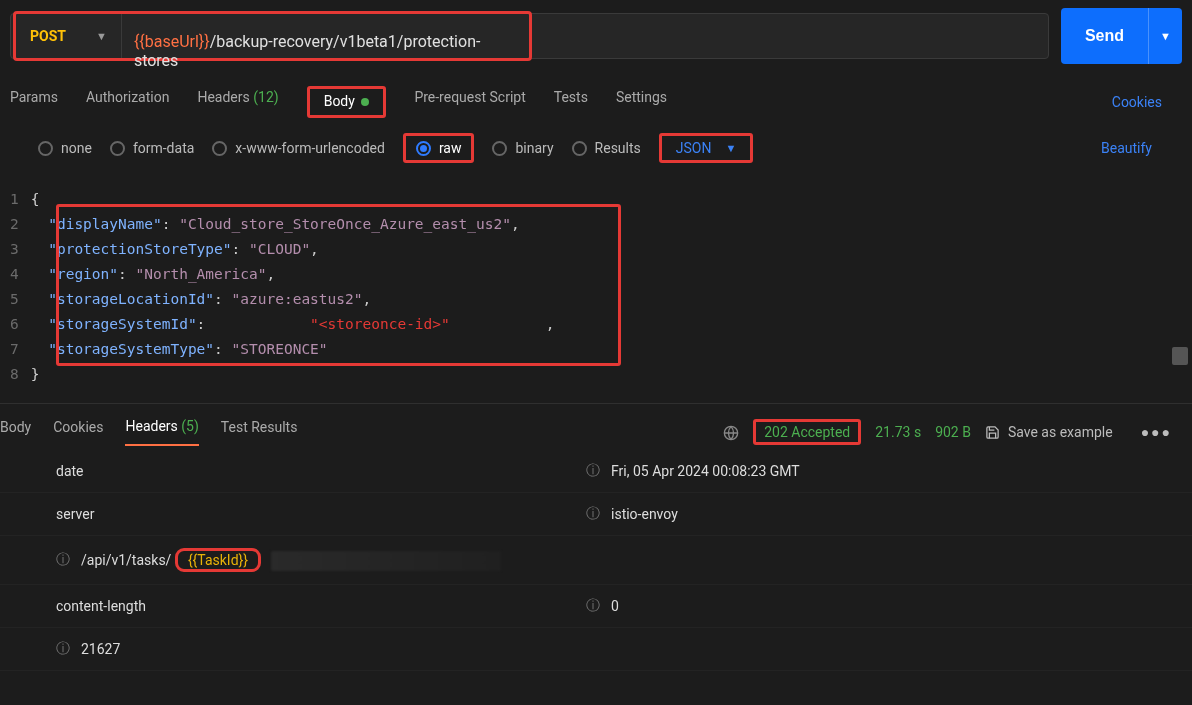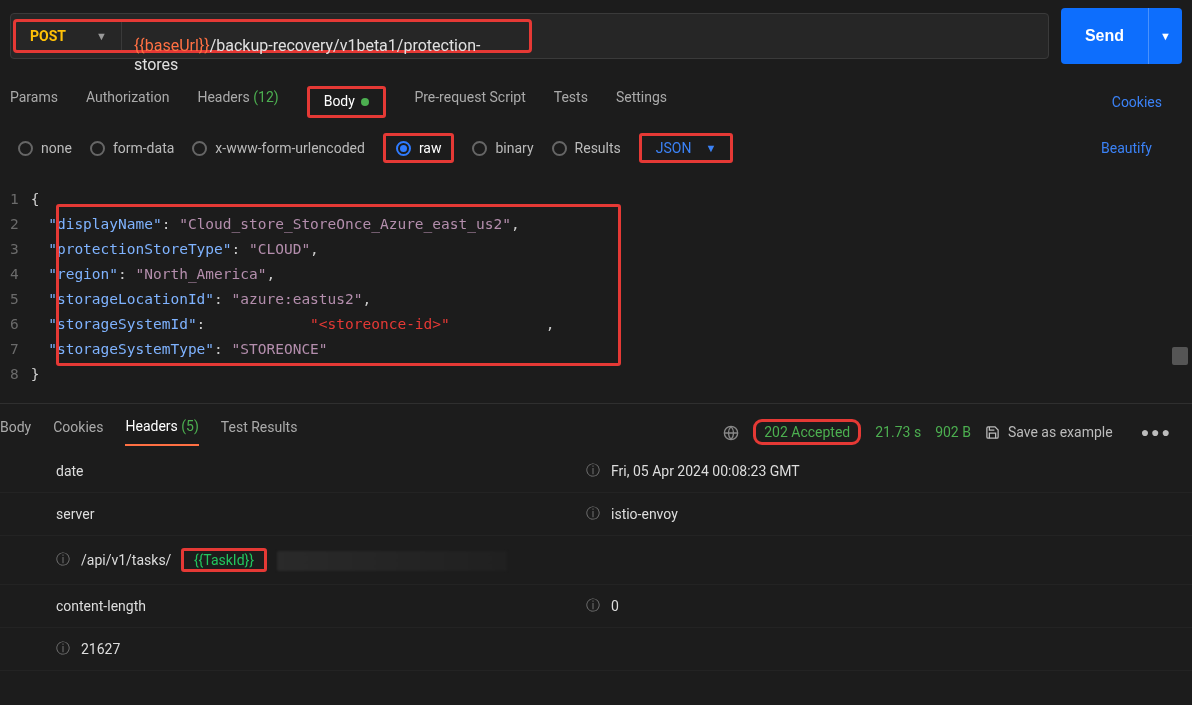--- a/index.html
+++ b/index.html
@@ -20,21 +20,21 @@
     padding: 8px 10px;
     gap: 12px;
   }
   .method-url {
     display: flex;
     align-items: center;
     flex: 1;
     border: 3px solid #e53935;
     border-radius: 4px;
     background: #262626;
-    height: 34px;
+    height: 50px;
   }
   .method-select {
     display: flex;
     align-items: center;
     gap: 30px;
     padding: 0 14px;
     color: #ffc107;
     font-weight: 700;
     border-right: 1px solid #3a3a3a;
     height: 100%;
@@ -107,20 +107,21 @@
   }
   .dot-green { display:inline-block; width:8px; height:8px; background:#4caf50; border-radius:50%; margin-left:3px; vertical-align:middle;}
   .cookies-link { margin-left: auto; color: #3b82f6; padding-right: 20px; }
 
   
   .bodytype-row {
     display: flex;
     align-items: center;
     padding: 14px 18px;
     gap: 18px;
+    margin-left: 20px;
   }
   .radio-opt {
     display: flex;
     align-items: center;
     gap: 8px;
     color: #bbb;
   }
   .radio-circ {
     width: 15px; height: 15px; border: 2px solid #666; border-radius: 50%;
     display:inline-flex; align-items:center; justify-content:center;
@@ -162,21 +163,21 @@
     padding: 14px 10px 0 0;
     gap:22px;
     border-top:1px solid #2f2f2f;
     margin-top:6px;
   }
   .resp-tab { color:#aaa; padding-bottom:10px; cursor:pointer;}
   .resp-tab.active { color:#fff; border-bottom:2px solid #ff7043; }
   .resp-tab .count { color:#4caf50; }
   .resp-meta { margin-left:auto; display:flex; align-items:center; gap:14px; color:#999;}
   .globe-icon { color:#888; font-size:15px;}
-  .status-box { border:3px solid #e53935; padding:2px 8px; border-radius:9px; color:#4caf50; }
+  .status-box { border:3px solid #e53935; padding:2px 8px; border-radius:3px; color:#4caf50; }
   .green { color:#4caf50; }
   .save-example { display:flex; align-items:center; gap:8px; color:#bbb; padding-right:4px;}
   .more-dots { letter-spacing:2px; color:#bbb; padding:0 10px;}
 
   
   .headers-table { padding-top:4px; }
   .ht-head {
     display:flex;
     padding:12px 10px 12px 56px;
     color:#ccc;
@@ -188,21 +189,21 @@
   .ht-row {
     display:flex;
     align-items:center;
     padding:12px 10px 12px 56px;
     border-bottom:1px solid #232323;
     color:#ddd;
   }
   .ht-row .k { width:530px; }
   .info-ic { color:#777; width:25px; font-size:14px;}
   .taskid-box {
-    border:3px solid #e53935; padding:1px 10px; border-radius:3px; color:#22c55e; display:inline-block;margin-left:6px;
+    border:3px solid #e53935; padding:1px 10px; border-radius:9px; color:#eab308; display:inline-block;
   }
   .blur {
     display:inline-block; width:230px; height:20px; background:linear-gradient(90deg,#2a2a2a,#202020); filter:blur(1px); border-radius:2px; margin-left:6px; vertical-align:middle;
   }
 
   svg { display:inline-block; vertical-align:middle; }
 </style>
 </head>
 <body>
 

